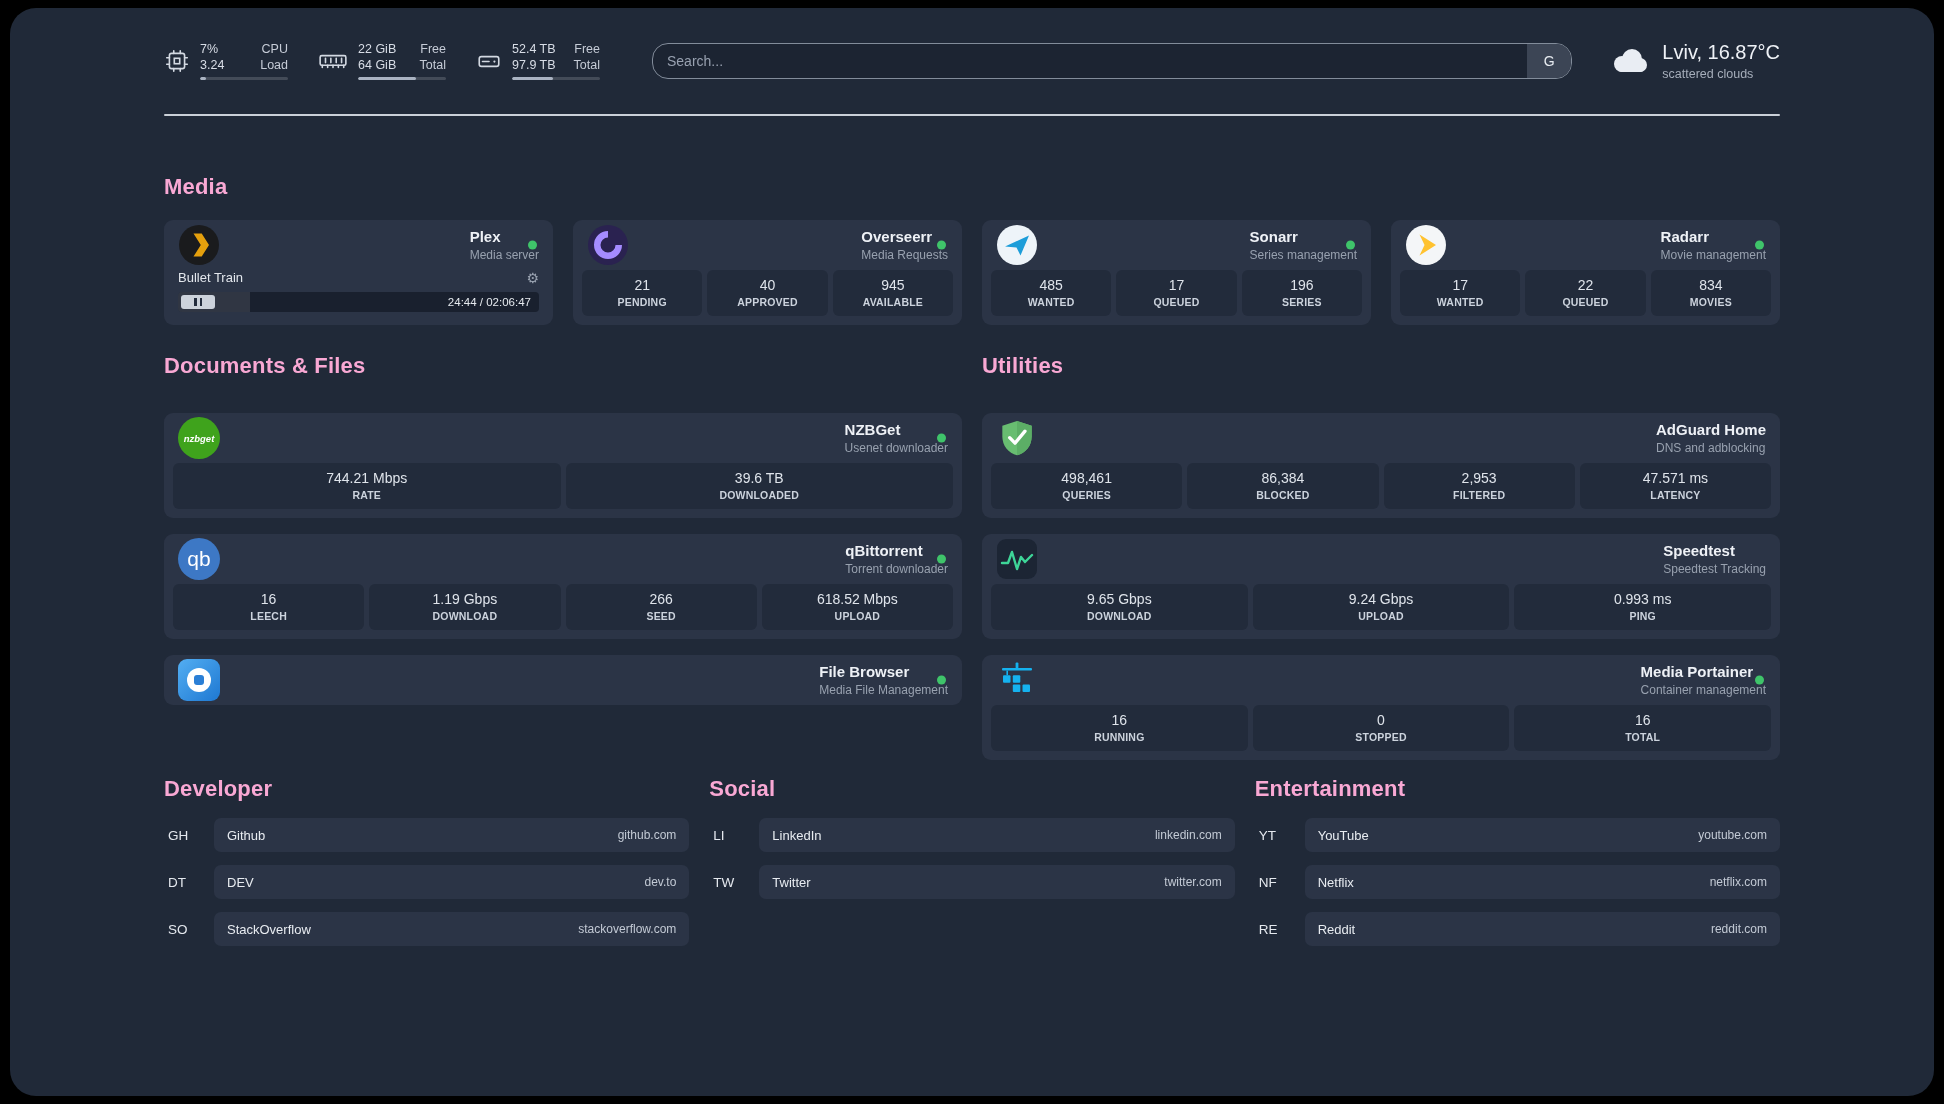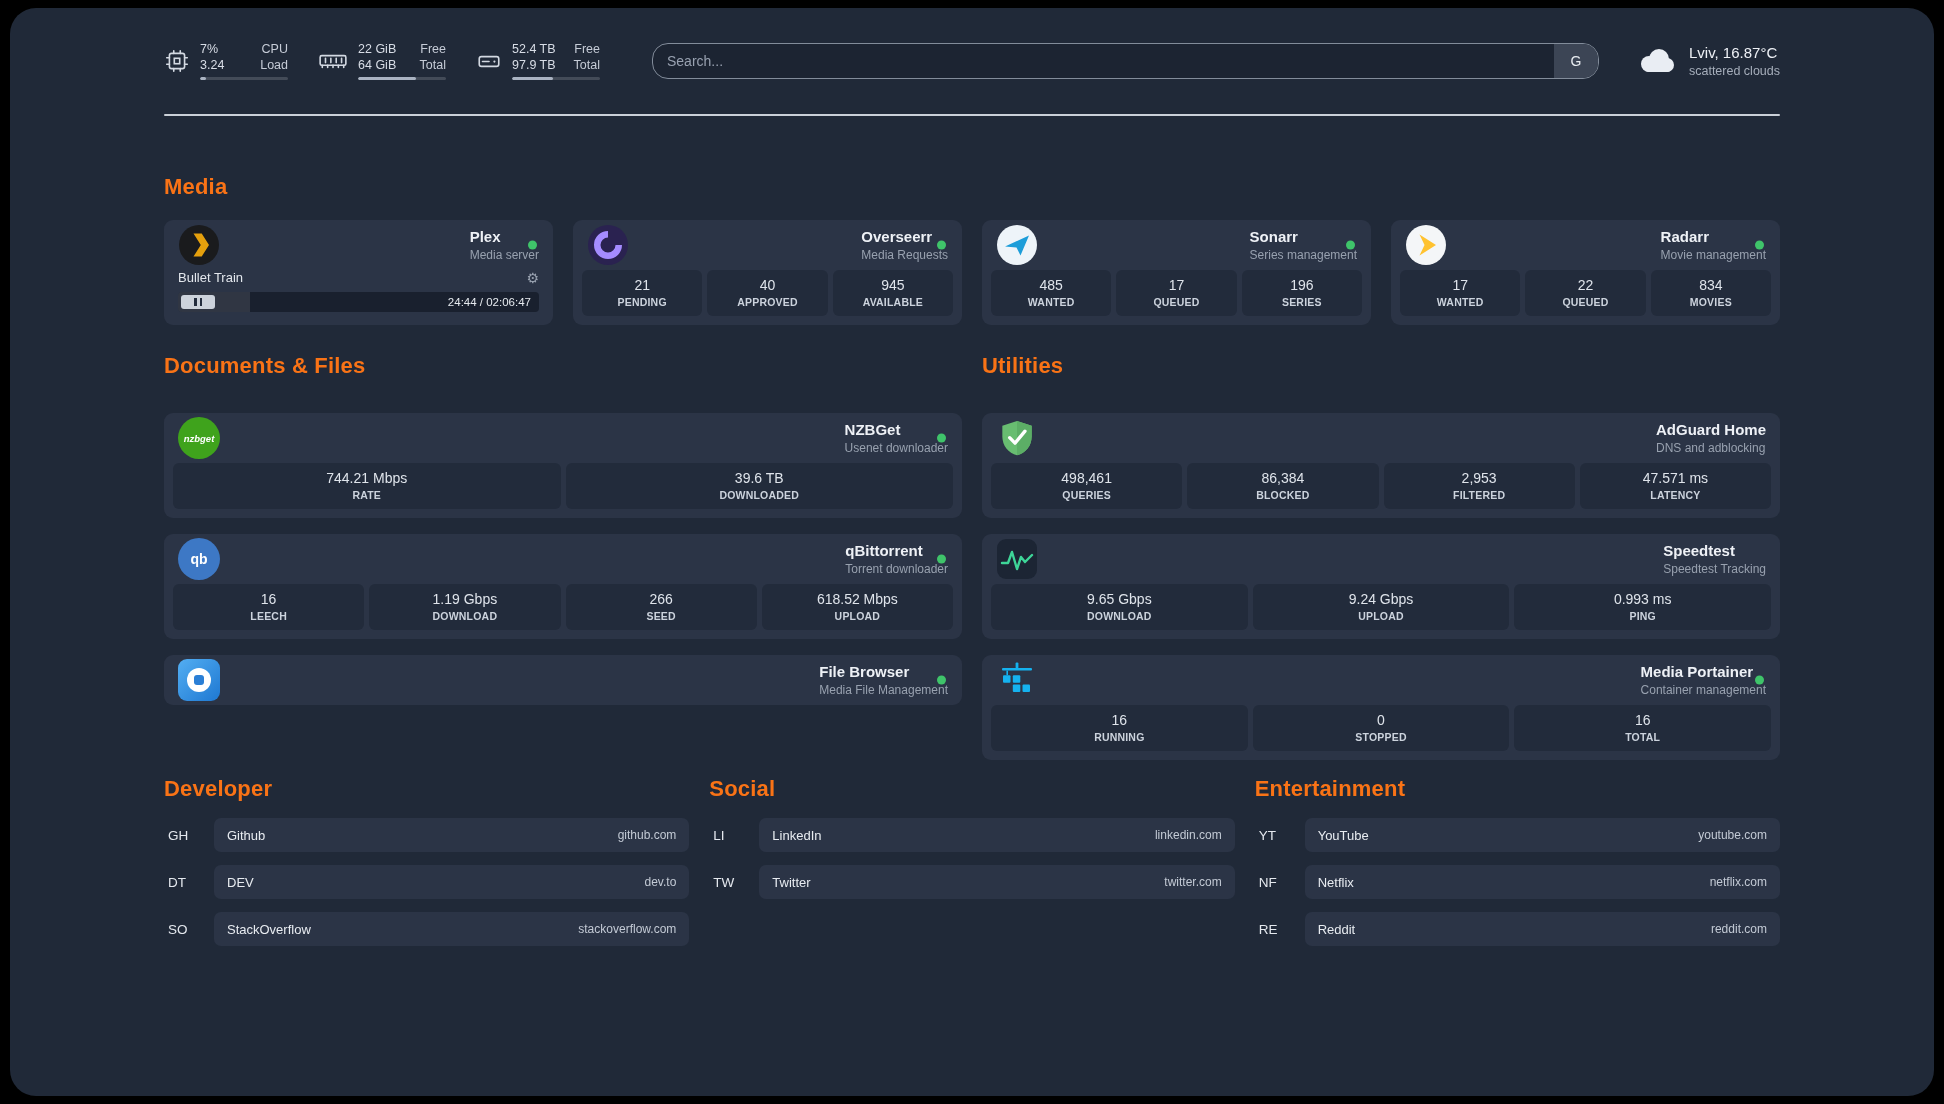--- a/index.html
+++ b/index.html
@@ -19,27 +19,27 @@
   .res-bar { margin-top:4px; height:3px; border-radius:2px; background:rgba(255,255,255,0.16); overflow:hidden; }
   .res-fill { display:block; height:100%; background:#aab3c2; border-radius:2px; }
 
   .search { flex:1; display:flex; align-items:stretch; height:36px; border:1.5px solid #828c9a; border-radius:16px; overflow:hidden; background:rgba(10,15,25,0.18); margin:0 36px 0 22px; }
   .search input { flex:1; background:transparent; border:none; outline:none; color:#e2e6ec; font-size:14px; padding:0 14px; font-family:inherit; }
   .search input::placeholder { color:#98a1b0; }
   .search-btn { width:44px; background:#3c4555; color:#e8ecf1; border:none; font-size:14px; cursor:pointer; font-family:inherit; }
 
   .weather { display:flex; align-items:center; gap:12px; }
   .weather-icon svg { display:block; }
-  .weather-loc { font-size:15px; color:#eef1f6; }
+  .weather-loc { font-size:20px; color:#eef1f6; }
   .weather-cond { font-size:12.5px; color:#a6aebb; margin-top:3px; }
 
   .divider { height:2px; background:var(--divider,#d9dee6); margin-top:30px; border-radius:1px; opacity:0.92; }
 
   
-  .section-title { font-size:22px; font-weight:700; color:#f97316; letter-spacing:0.2px; }
+  .section-title { font-size:22px; font-weight:700; color:#f9a8d4; letter-spacing:0.2px; }
   .media-section .section-title { margin:58px 0 20px; }
   .media-grid { display:grid; grid-template-columns:repeat(4,1fr); gap:20px; }
 
   .card { background:#2b3446; border-radius:9px; position:relative; }
   .card-header { display:flex; align-items:center; gap:16px; padding:4px 14px; position:relative;justify-content:space-between; }
   .app-icon { width:42px; height:42px; flex:none; display:flex; align-items:center; justify-content:center; }
   .app-icon svg { display:block; }
   .card-name { font-size:15px; font-weight:700; color:#eef1f6; }
   .card-sub { font-size:12px; color:#98a1af; margin-top:3px; }
   .status-dot { position:absolute; right:16px; top:50%; transform:translateY(-50%); width:9px; height:9px; border-radius:50%; background:var(--status-green,#3fc46a); }
@@ -70,21 +70,21 @@
   .bm-row { display:flex; align-items:center; margin-bottom:13px; }
   .bm-abbr { width:50px; font-size:13.5px; color:#e4e8ee; padding-left:4px; flex:none; }
   .bm-pill { flex:1; height:34px; background:#2b3446; border-radius:7px; display:flex; align-items:center; justify-content:space-between; padding:0 13px; cursor:pointer; }
   .bm-name { font-size:13px; color:#e8ecf1; }
   .bm-url { font-size:12px; color:#c3cad5; }
 
   
   .nzbget-badge { background:#3fa31c; border-radius:50%; }
   .nzbget-text { color:#fff; font-size:9.5px; font-weight:700; font-style:italic; }
   .qb-badge { background:#3d78c5; border-radius:50%; }
-  .qb-text { color:#fff; font-size:14px; font-weight:700; }
+  .qb-text { color:#fff; font-size:21px; font-weight:400; }
   .fb-badge { background:linear-gradient(135deg,#53aef2,#1e78d2); border-radius:9px; }
   .fb-circle { width:24px; height:24px; background:#fff; border-radius:50%; display:flex; align-items:center; justify-content:center; }
   .fb-glyph { width:10px; height:10px; background:#2a7fd6; border-radius:3px; }
 </style>
 </head>
 <body>
 
 <div class="frame">
 <div class="dashboard">
 <div class="content">

